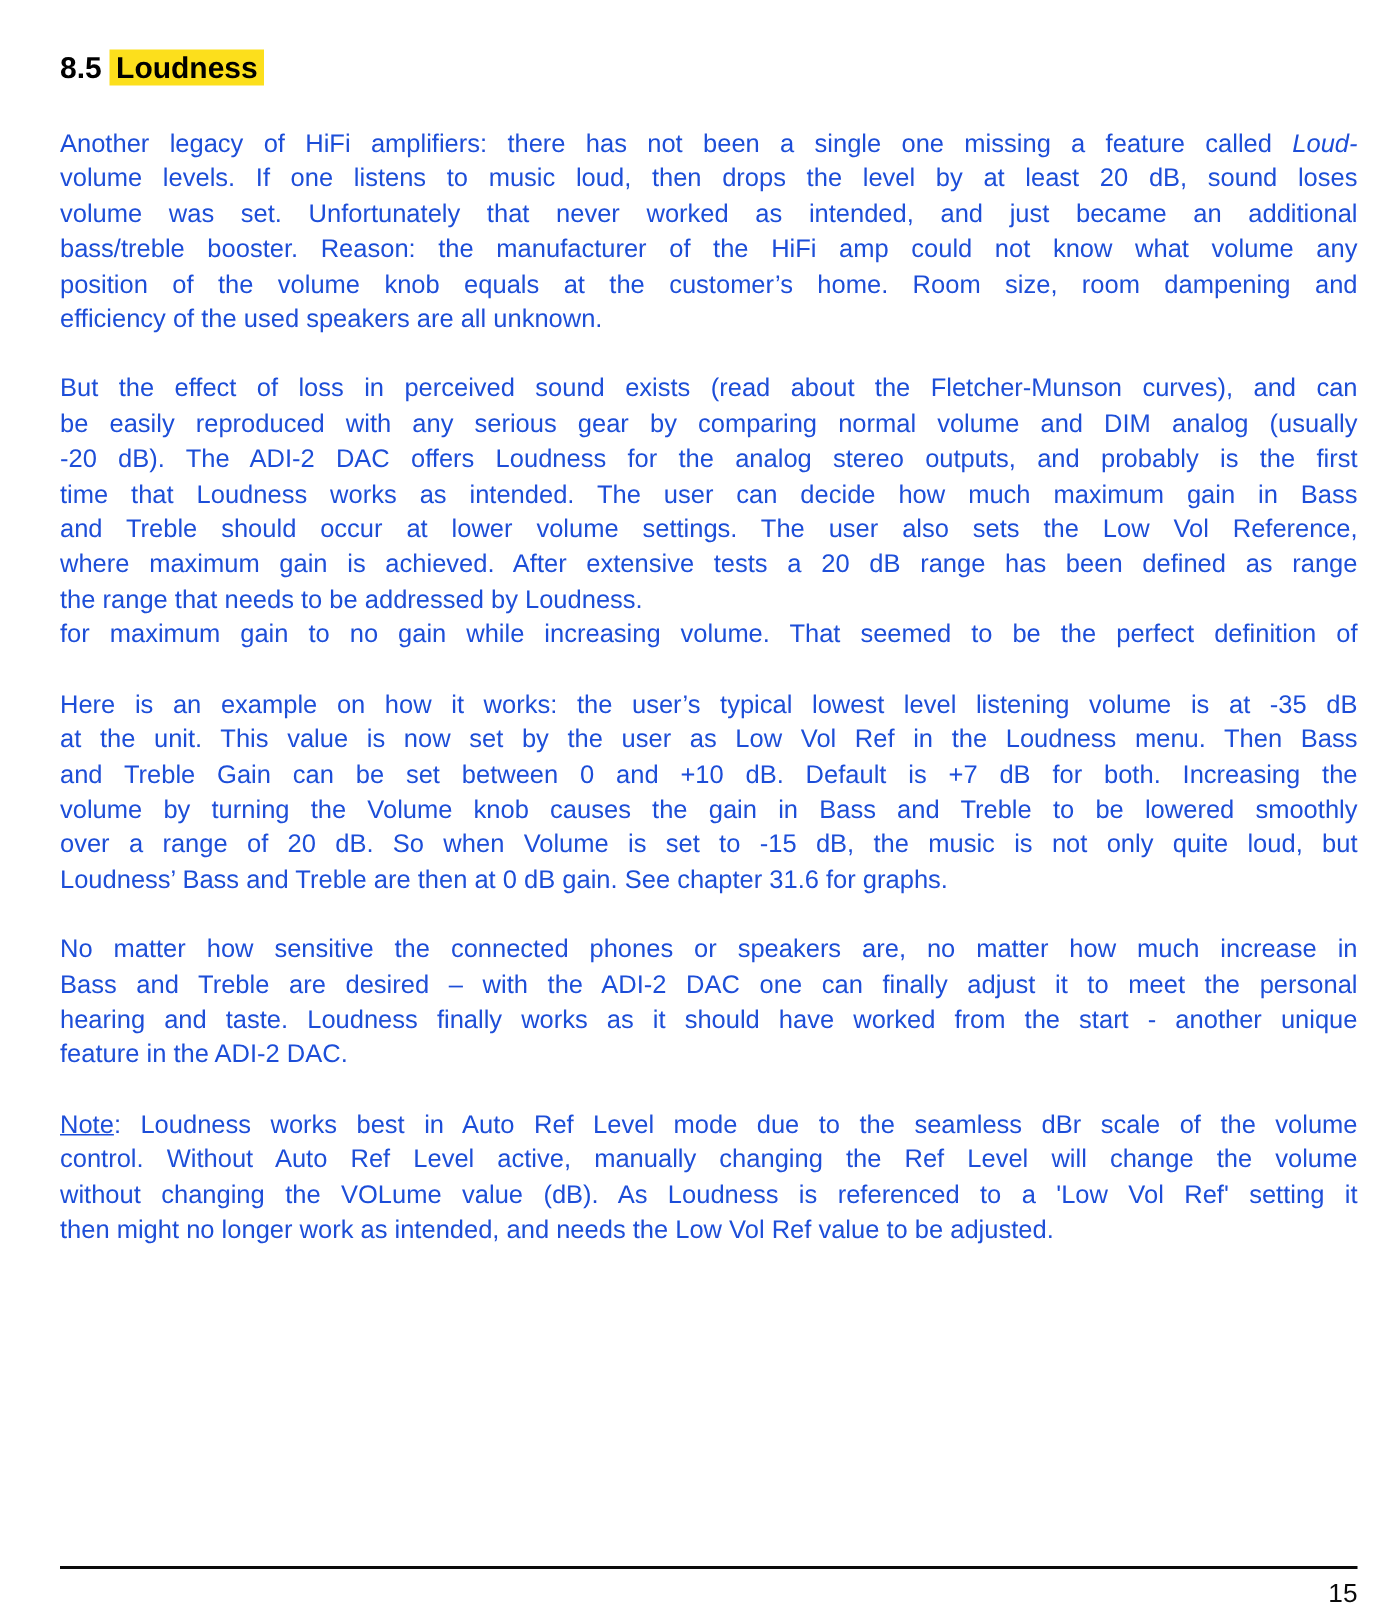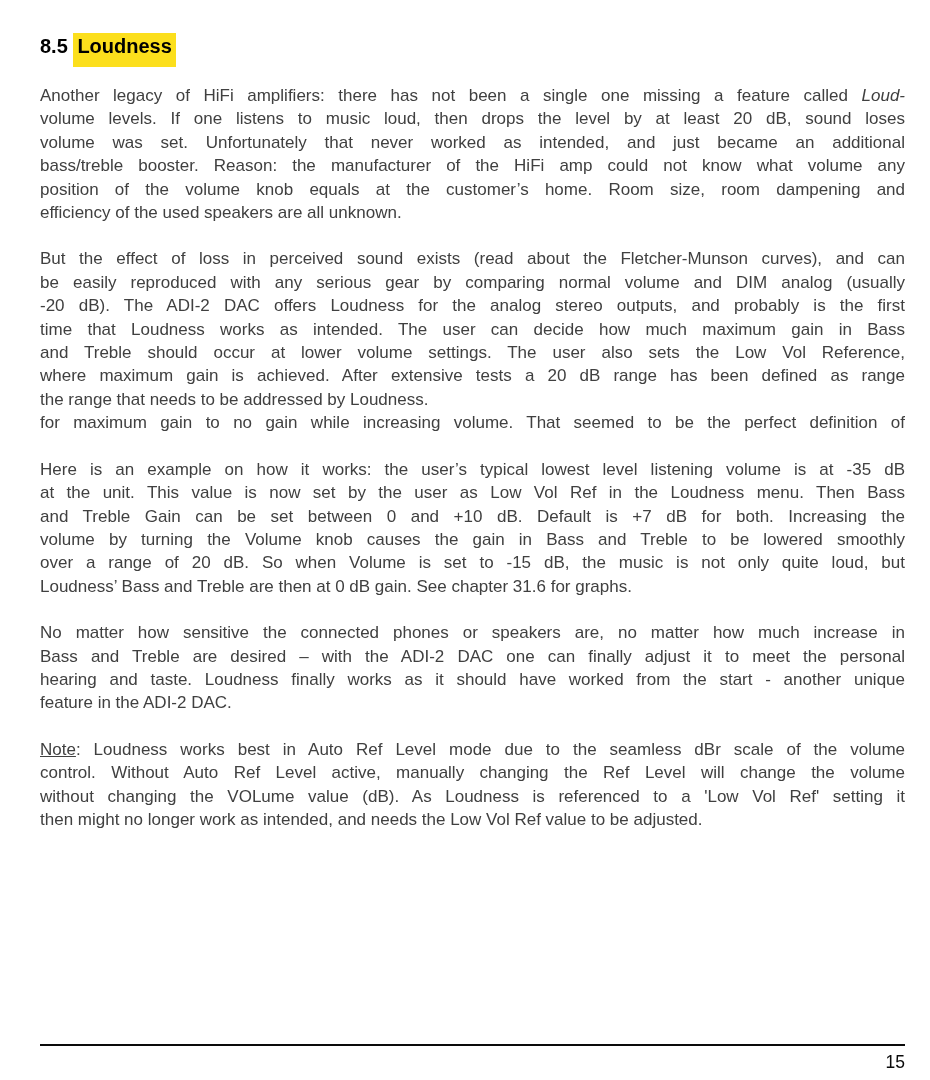--- a/index.html
+++ b/index.html
@@ -23,28 +23,28 @@
     width: 865px;
   }
   .heading {
     font-size: 20px;
     font-weight: bold;
     line-height: 26px;
     margin: 0 0 25px 0;
     color: #000000;
   }
   .heading mark {
-    padding: 2px 4px 10px 4px;
+    padding: 2px 4px 0 4px;
     color: #000000;
   }
   .para {
     font-size: 17px;
     line-height: 23.4px;
     margin: 0 0 23px 0;
-    color: #404040;
+    color: #1d4ed8;
   }
   .line {
     text-align: justify;
     text-align-last: justify;
     text-justify: inter-word;
     white-space: normal;
   }
   .line.last {
     text-align-last: left;
   }

